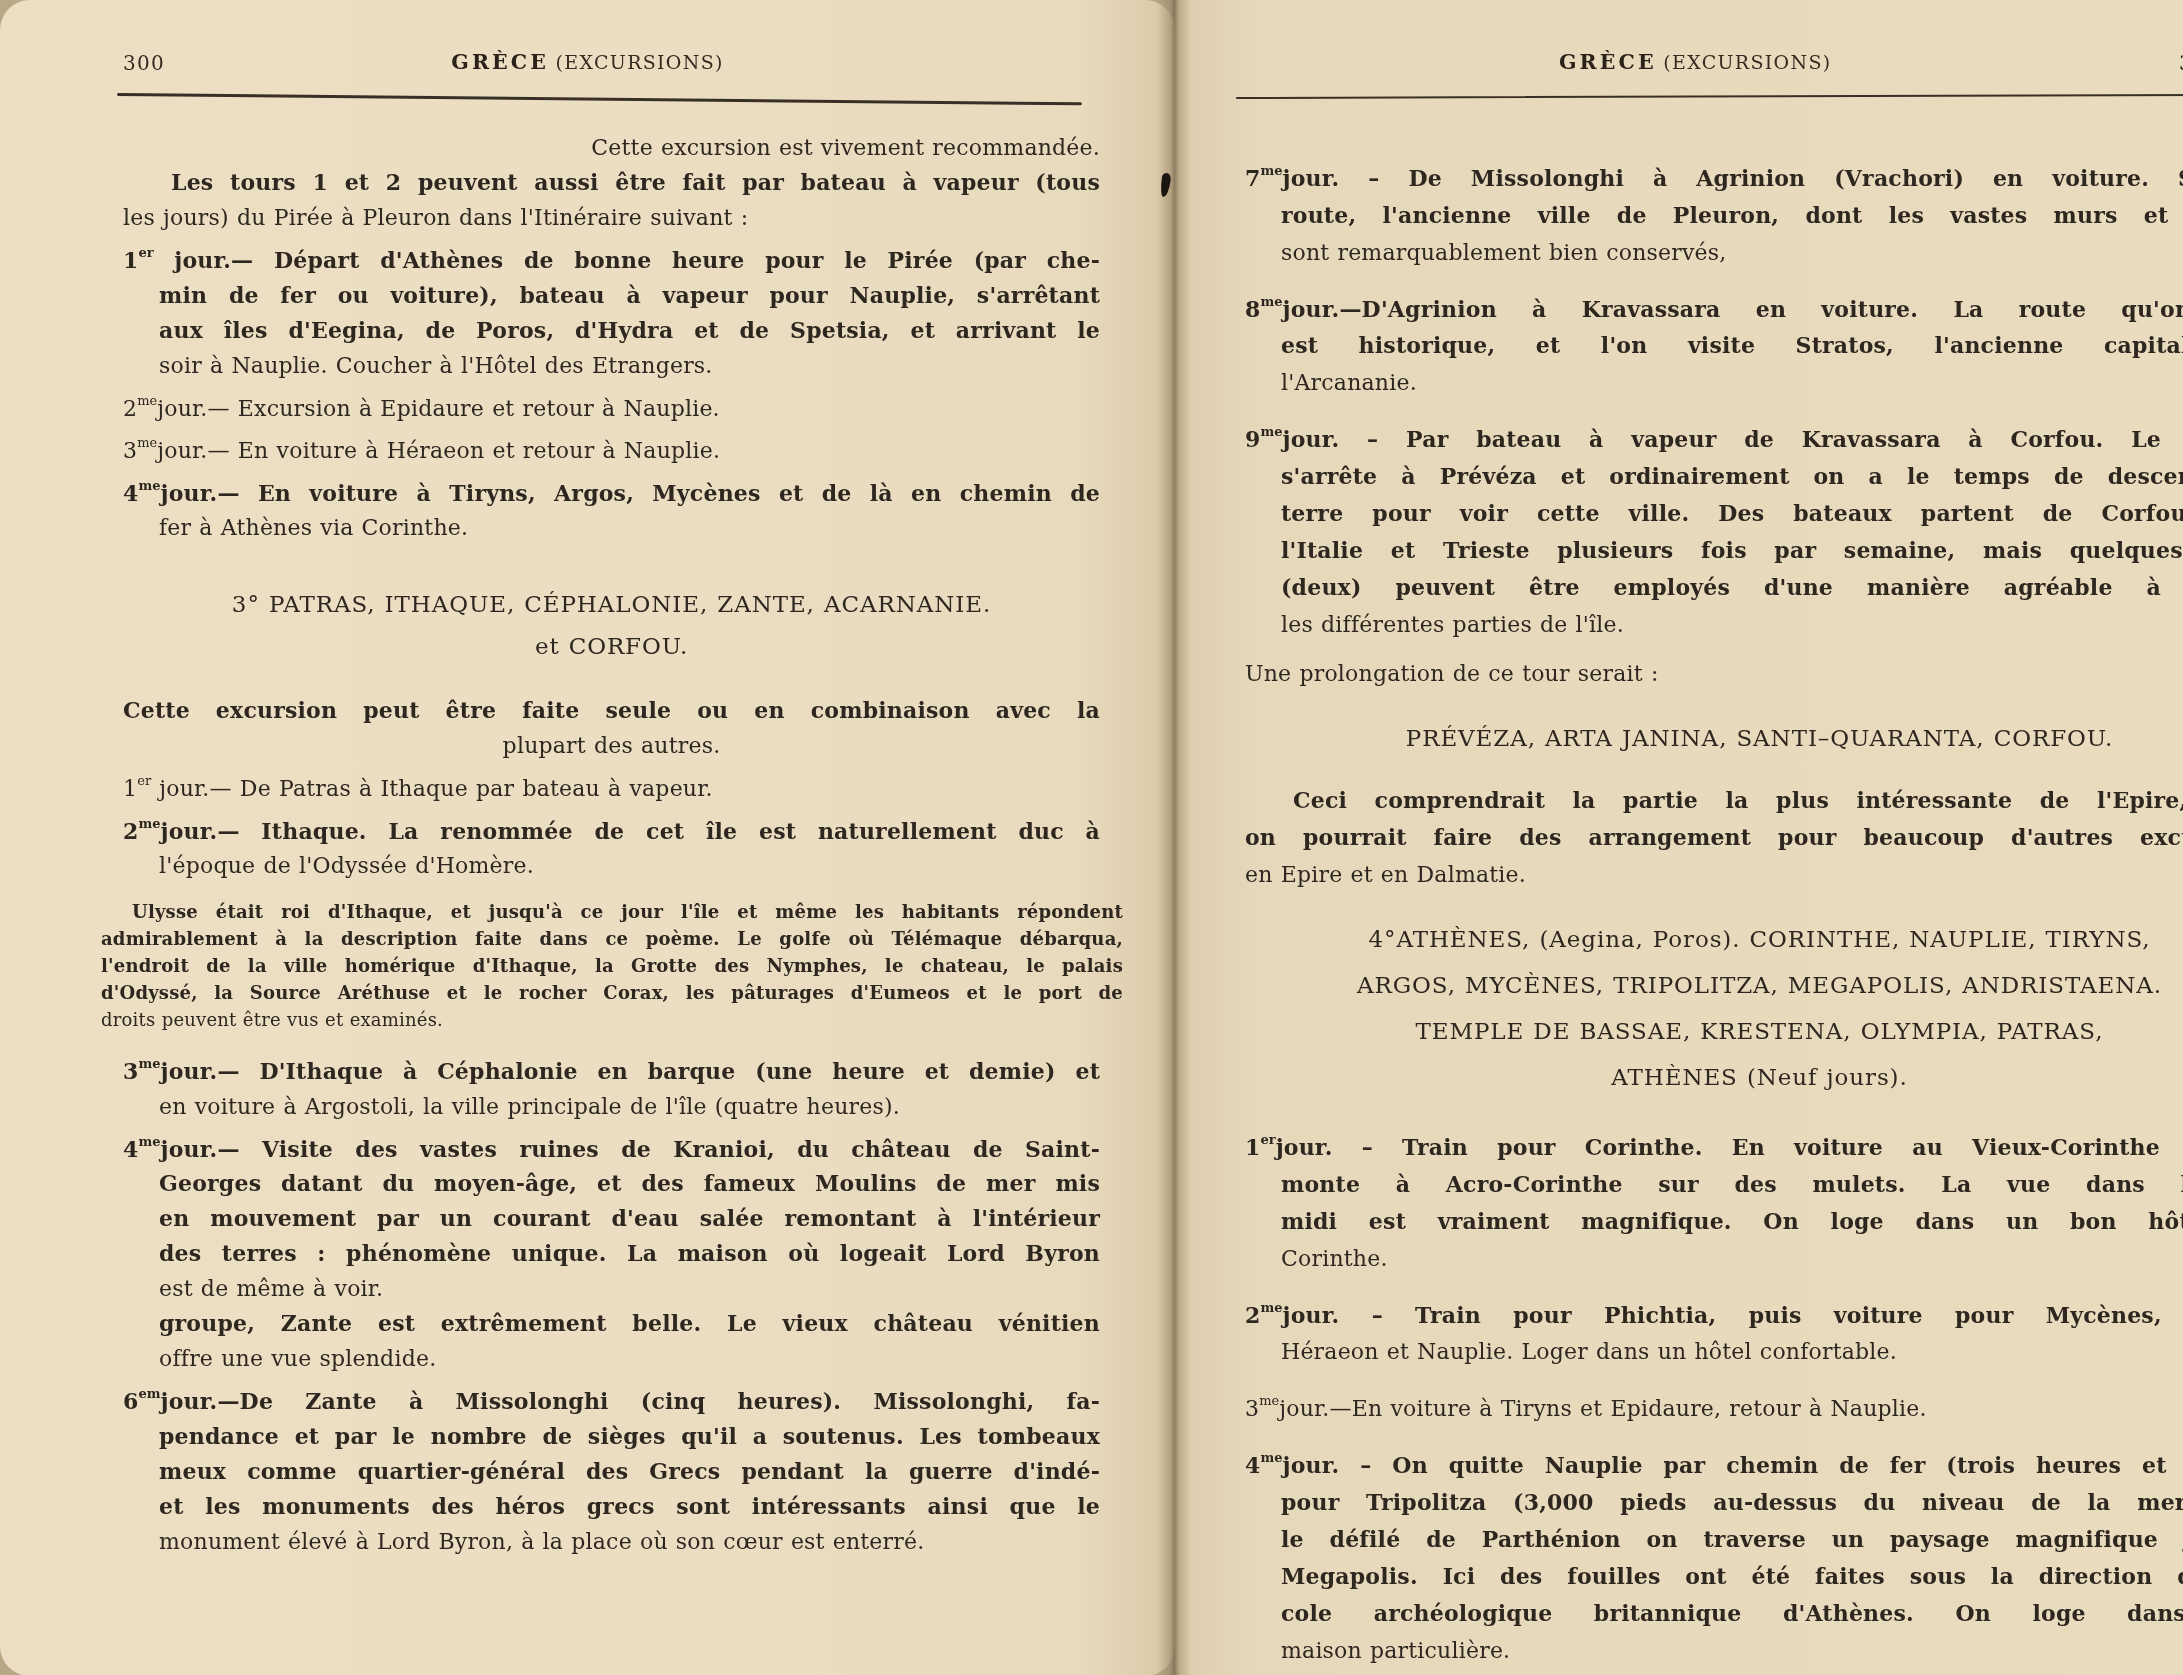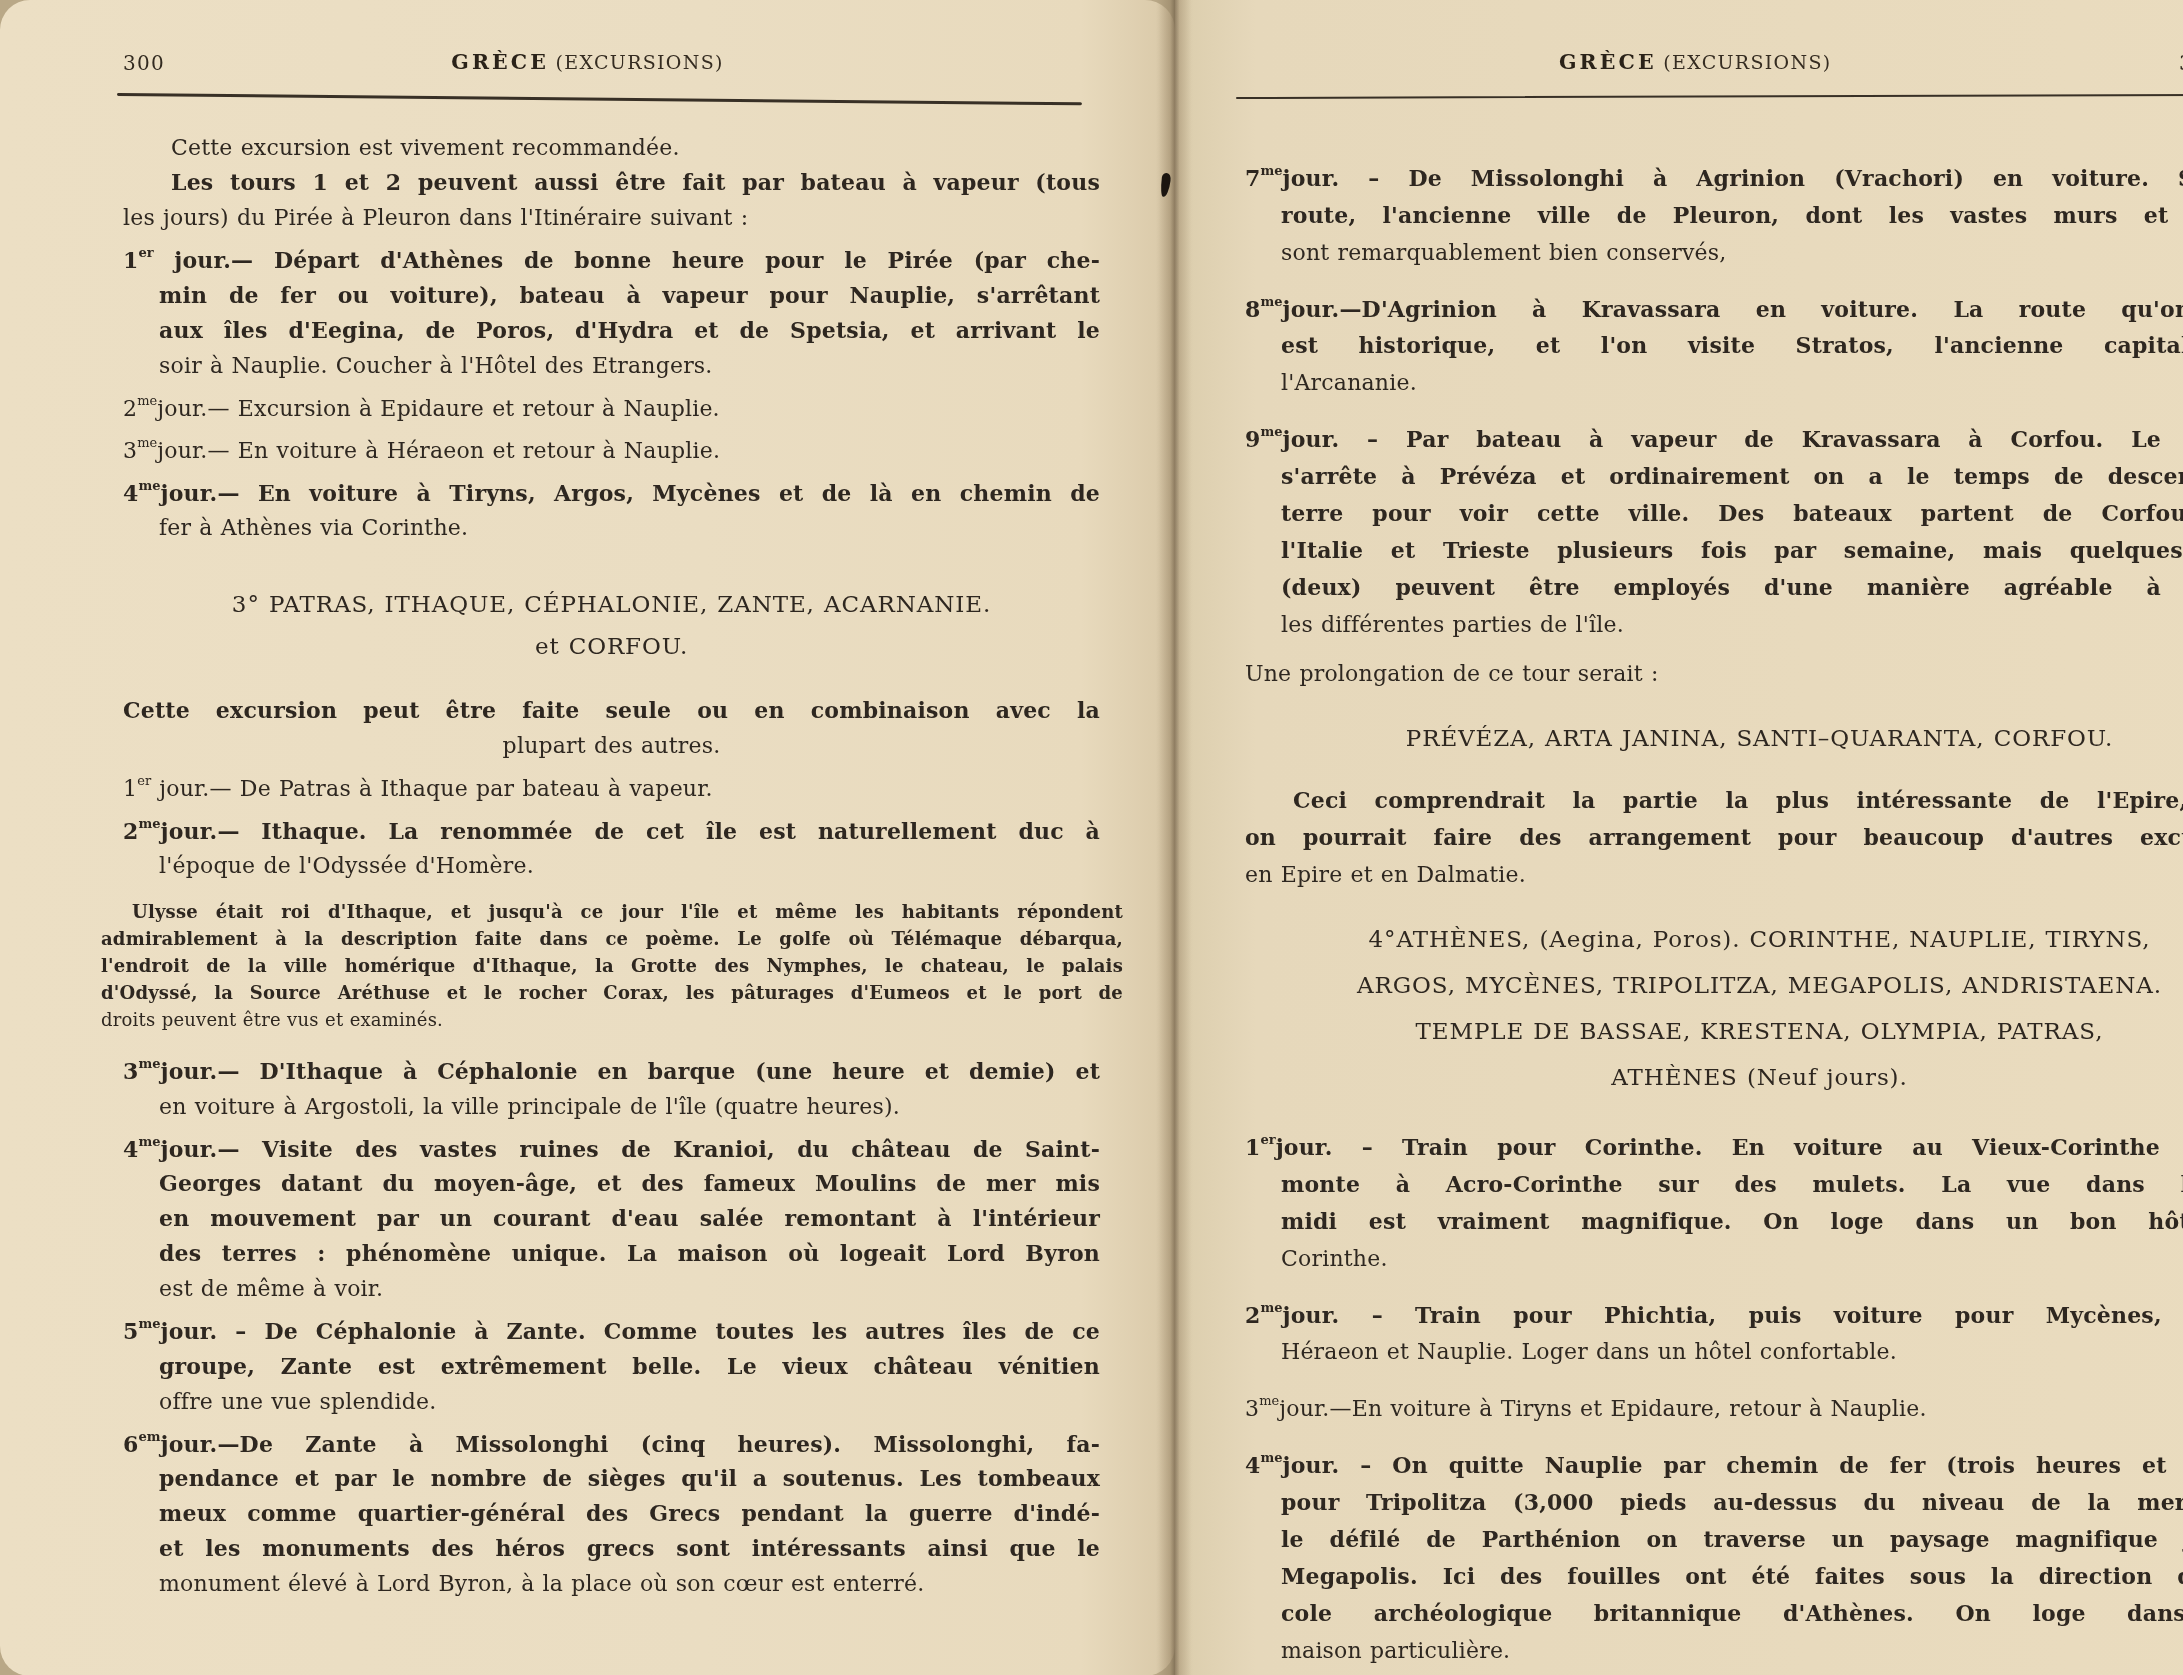--- a/index.html
+++ b/index.html
@@ -76,21 +76,21 @@
     letter-spacing: 0.2px;
     word-spacing: 0.9px;
   }
   .content-left { left: 123px; top: 130px; width: 977px; }
   .content-right { left: 70px; top: 152px; width: 1029px; line-height: 37px; }
   .block { margin: 0; }
   .content-right > .block { margin-bottom: 12.2px; }
   .line { text-align: left; }
   .line.fill { text-align: justify; text-align-last: justify; font-weight: bold; }
   .line.center { text-align: center; text-align-last: center; }
-  .line.findent { text-indent: 48px; }
+  .line.findent { text-indent: 48px; text-align: right; }
   .line.cont { padding-left: 36px; }
   .daynum { font-size: 22px; }
   .daysup { font-size: 13px; vertical-align: 10.5px; letter-spacing: 0; }
   .block.heading .line { line-height: 42px; letter-spacing: 0.9px; }
   .content-left .block.heading { margin: 38px 0 26px; font-size: 23px; }
   .content-right .block.heading { margin: 23px 0 21px; font-size: 23px; }
   .content-right .block.heading .line { line-height: 46px; }
   .block.small {
     margin: 15px 0 13px -22px;
     width: 1022px;
@@ -163,21 +163,20 @@
           <div class="line cont">en voiture à Argostoli, la ville principale de l'île (quatre heures).</div>
         </div>
         <div class="block day">
           <div class="line fill"><span class="daynum">4</span><sup class="daysup">me</sup>jour.— Visite des vastes ruines de Kranioi, du château de Saint-</div>
           <div class="line fill cont">Georges datant du moyen-âge, et des fameux Moulins de mer mis</div>
           <div class="line fill cont">en mouvement par un courant d'eau salée remontant à l'intérieur</div>
           <div class="line fill cont">des terres : phénomène unique. La maison où logeait Lord Byron</div>
           <div class="line cont">est de même à voir.</div>
         </div>
         <div class="block day">
-          <div class="line fill"><span class="daynum">5</span><sup class="daysup">me</sup>jour. – De Céphalonie à Zante. Comme toutes les autres îles de ce</div>
           <div class="line fill cont">groupe, Zante est extrêmement belle. Le vieux château vénitien</div>
           <div class="line cont">offre une vue splendide.</div>
         </div>
         <div class="block day">
           <div class="line fill"><span class="daynum">6</span><sup class="daysup">em</sup>jour.—De Zante à Missolonghi (cinq heures). Missolonghi, fa-</div>
           <div class="line fill cont">pendance et par le nombre de sièges qu'il a soutenus. Les tombeaux</div>
           <div class="line fill cont">meux comme quartier-général des Grecs pendant la guerre d'indé-</div>
           <div class="line fill cont">et les monuments des héros grecs sont intéressants ainsi que le</div>
           <div class="line cont">monument élevé à Lord Byron, à la place où son cœur est enterré.</div>
         </div>

